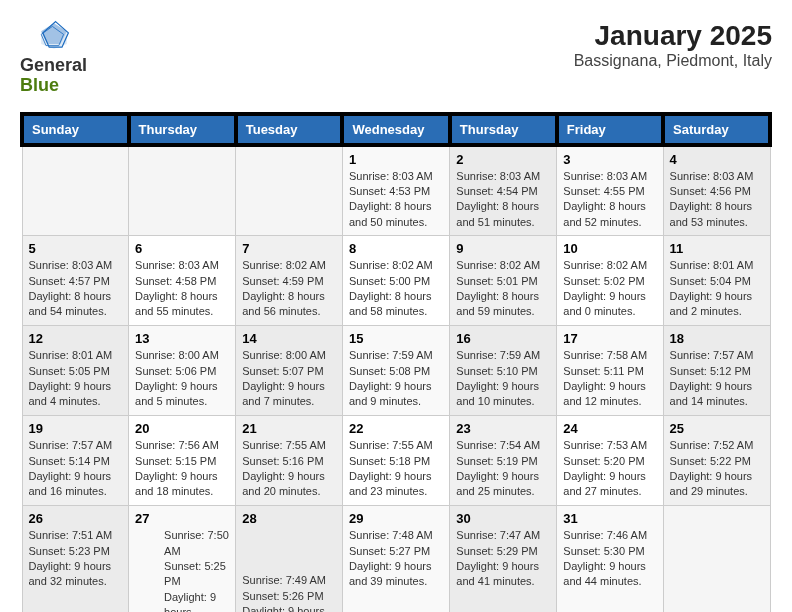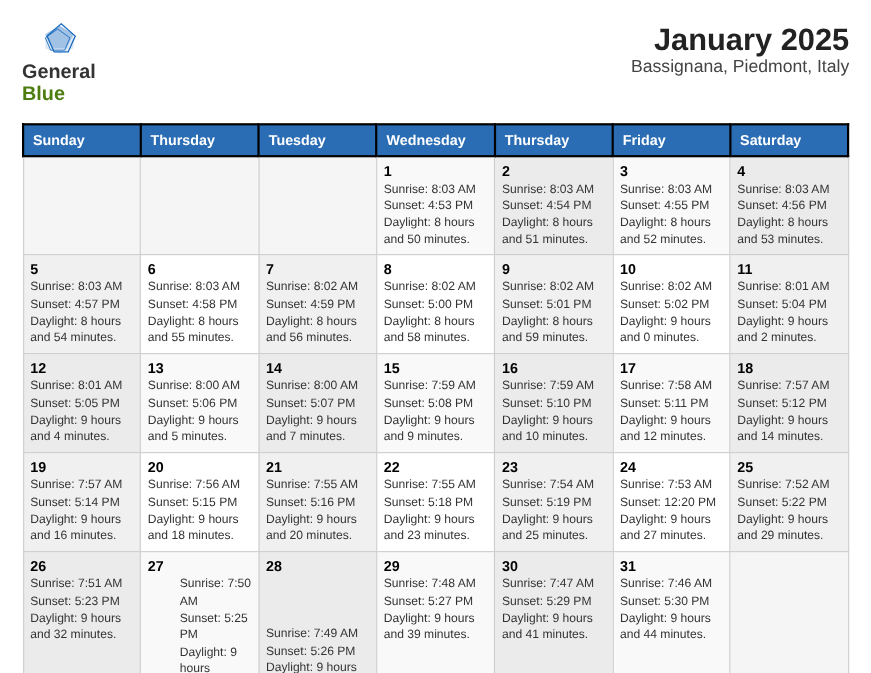--- a/index.html
+++ b/index.html
@@ -51,21 +51,21 @@
       border-collapse: collapse;
       font-size: 11px;
     }
     .calendar thead tr th {
       background-color: #2a6db5;
       color: #fff;
       text-align: left;
       padding: 6px 8px;
       font-size: 13px;
       font-weight: bold;
-      border: 2px solid #000000;
+      border: 4px solid #000000;
     }
     .calendar tbody tr td {
       border: 1px solid #ccc;
       vertical-align: top;
       padding: 5px 6px;
       width: 108px;
       height: 90px;
       background: #fff;
     }
     .calendar tbody tr:nth-child(odd) td {
@@ -293,21 +293,21 @@
         <td>
           <span class="day-num">23</span>
           <div class="day-info" style="white-space: pre-line;">Sunrise: 7:54 AM
 Sunset: 5:19 PM
 Daylight: 9 hours
 and 25 minutes.</div>
         </td>
         <td>
           <span class="day-num">24</span>
           <div class="day-info" style="white-space: pre-line;">Sunrise: 7:53 AM
-Sunset: 12:20 PM
+Sunset: 5:20 PM
 Daylight: 9 hours
 and 27 minutes.</div>
         </td>
         <td>
           <span class="day-num">25</span>
           <div class="day-info" style="white-space: pre-line;">Sunrise: 7:52 AM
 Sunset: 5:22 PM
 Daylight: 9 hours
 and 29 minutes.</div>
         </td>

